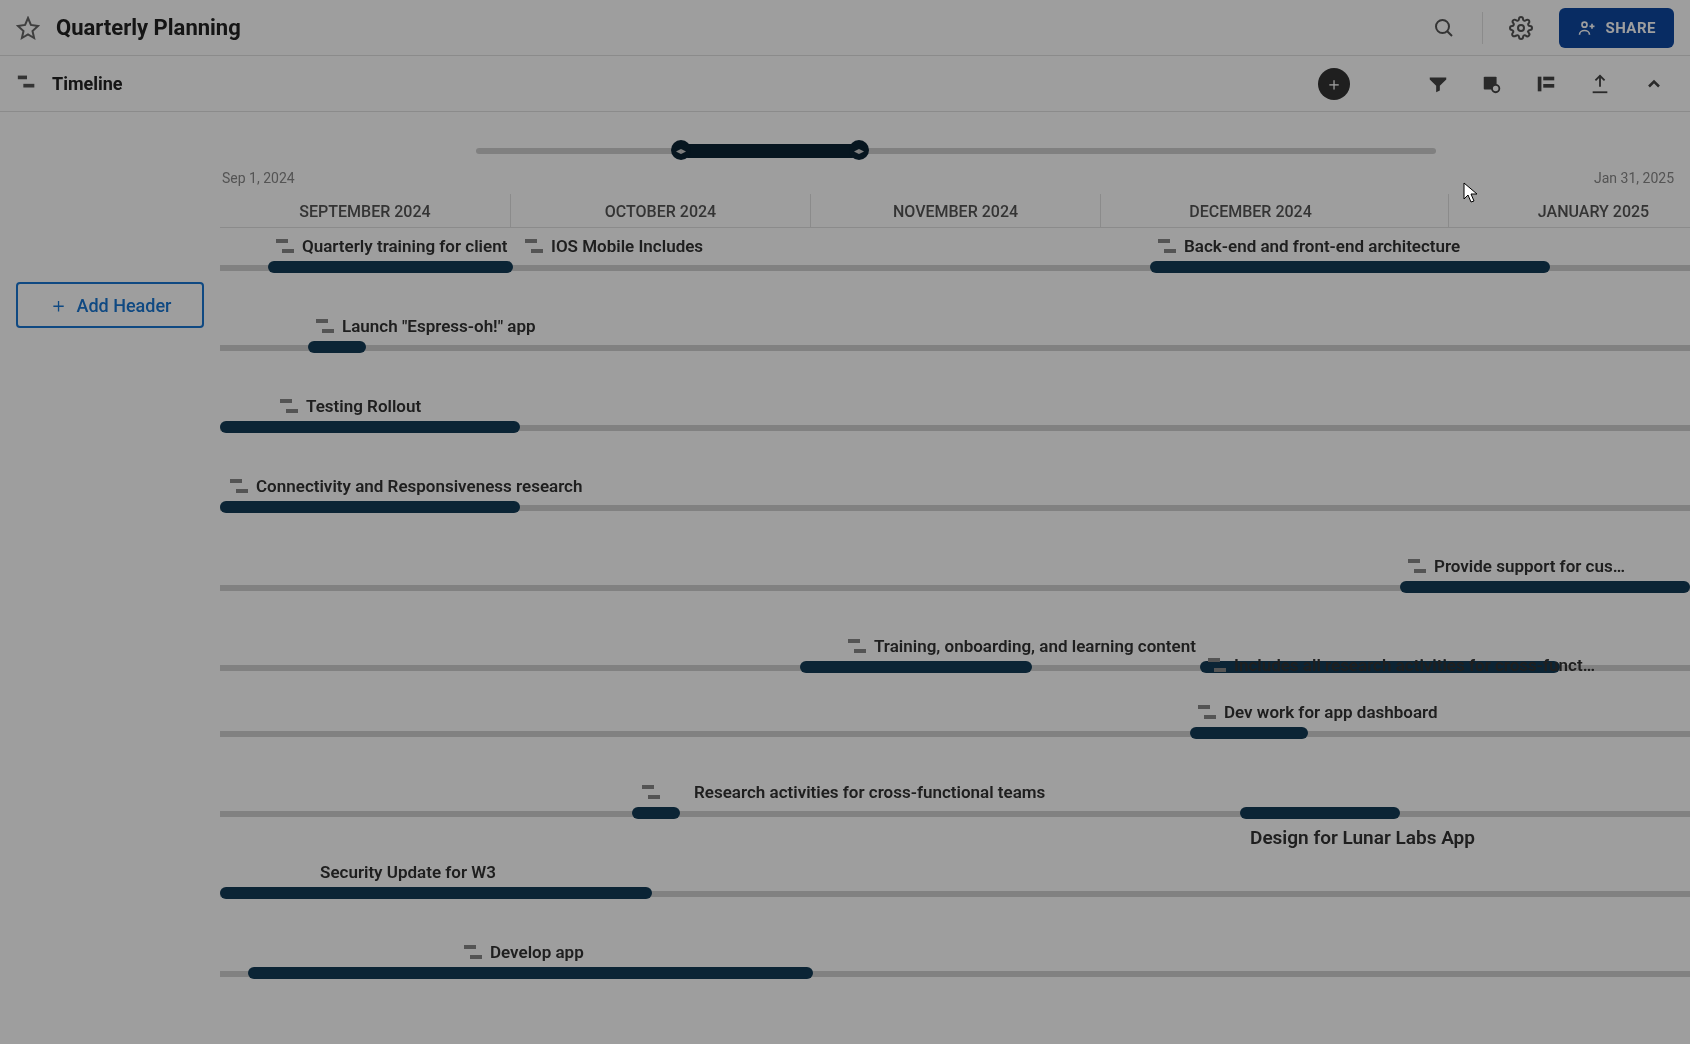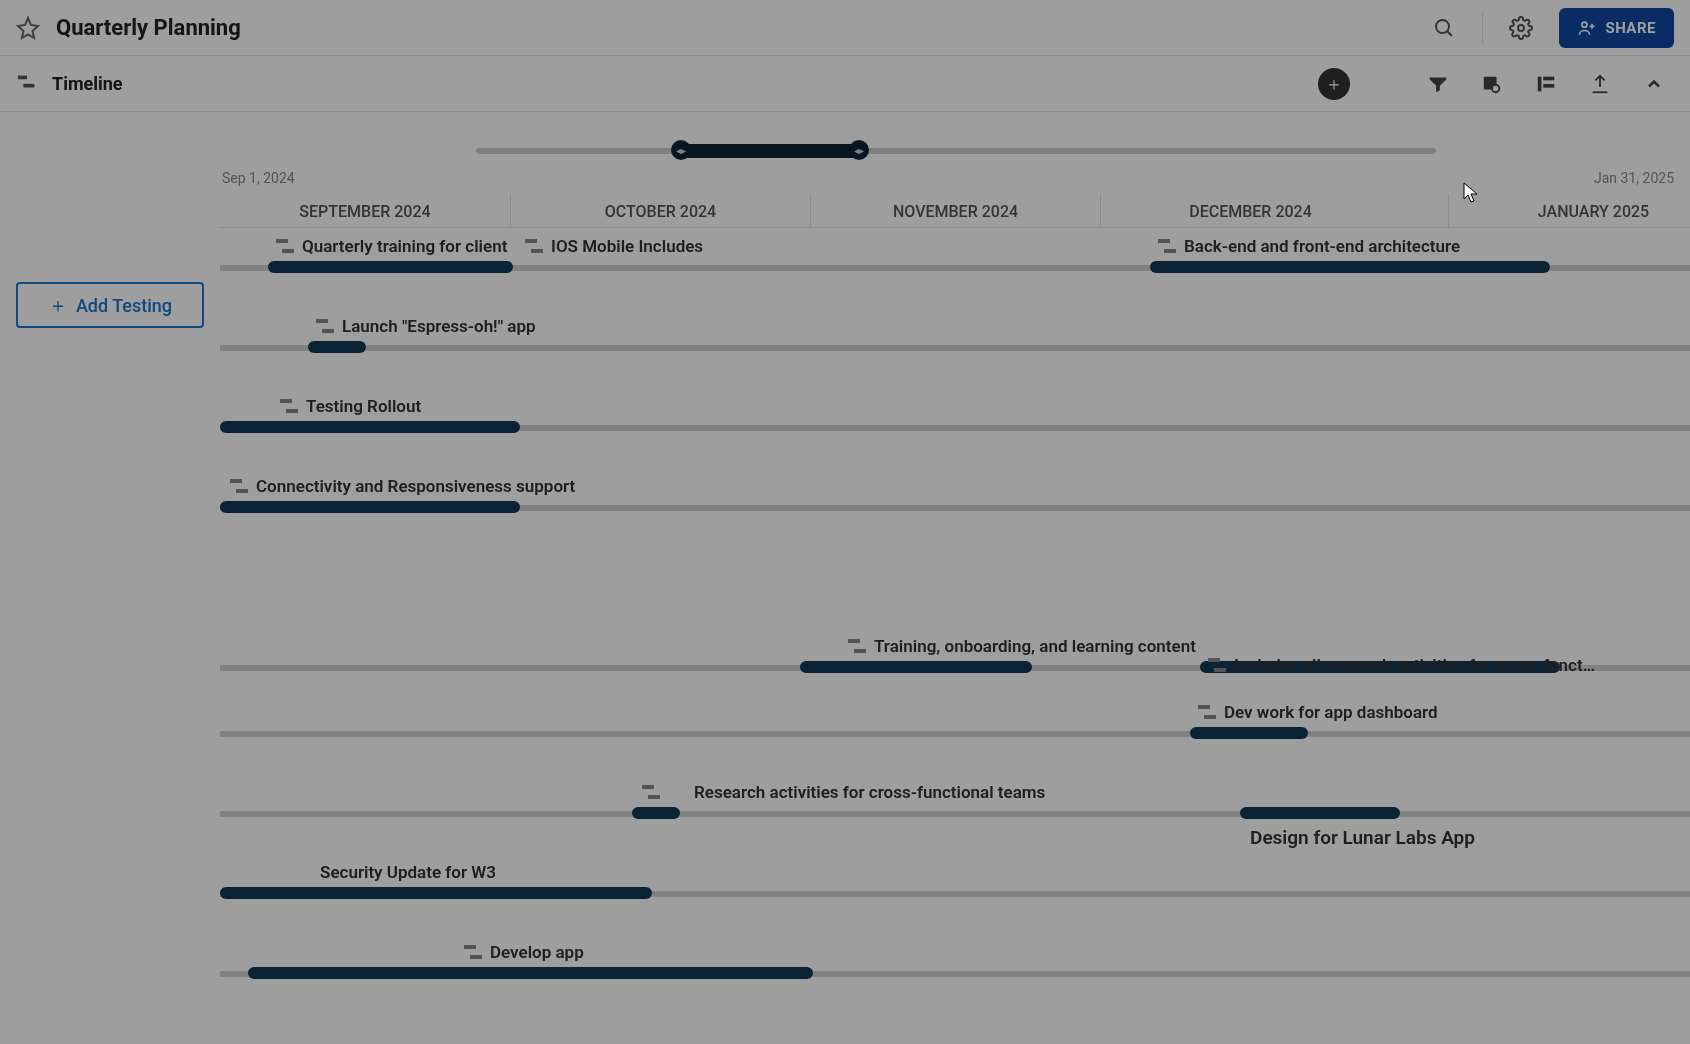--- a/index.html
+++ b/index.html
@@ -311,21 +311,21 @@
     <svg viewBox="0 0 24 24" width="20" height="20" fill="none" stroke="currentColor" stroke-width="3">
         <path d="M6 15l6-6 6 6"></path>
       </svg>
   </div>
 </div>
 
 <div class="main">
   <div class="left-panel">
     <div class="add-header-btn">
       <span class="plus-small">＋</span>
-      <span>Add Testing</span>
+      <span>Add Header</span>
     </div>
   </div>
 
   <div class="timeline" id="timeline">
     <div class="range-bar">
       <div class="range-sel" id="range-sel" style="left: 205px; width: 178px;"></div>
       <div class="range-handle" id="range-h1" style="left: 195px;">◂▸</div>
       <div class="range-handle" id="range-h2" style="left: 373px;">◂▸</div>
     </div>
     <div class="date-range-labels">
@@ -371,21 +371,29 @@
           <div class="bar-label" style="left: 60px;">
             <span class="subtask-icon"></span>
             <span>Testing Rollout</span>
           </div>
         </div>
         <div class="row" style="top: 240px;">
           <div class="row-track"></div>
           <div class="bar" style="left: 0px; width: 300px;"></div>
           <div class="bar-label" style="left: 10px;">
             <span class="subtask-icon"></span>
-            <span>Connectivity and Responsiveness support</span>
+            <span>Connectivity and Responsiveness research</span>
+          </div>
+        </div>
+        <div class="row" style="top: 320px;">
+          <div class="row-track"></div>
+          <div class="bar" style="left: 1180px; width: 290px;"></div>
+          <div class="bar-label" style="left: 1188px;">
+            <span class="subtask-icon"></span>
+            <span>Provide support for cus…</span>
           </div>
         </div>
         <div class="row" style="top: 400px;">
           <div class="row-track"></div>
           <div class="bar" style="left: 580px; width: 232px;"></div>
           <div class="bar-label" style="left: 628px;">
             <span class="subtask-icon"></span>
             <span>Training, onboarding, and learning content</span>
           </div>
           <div class="bar" style="left: 980px; width: 360px;"></div>

